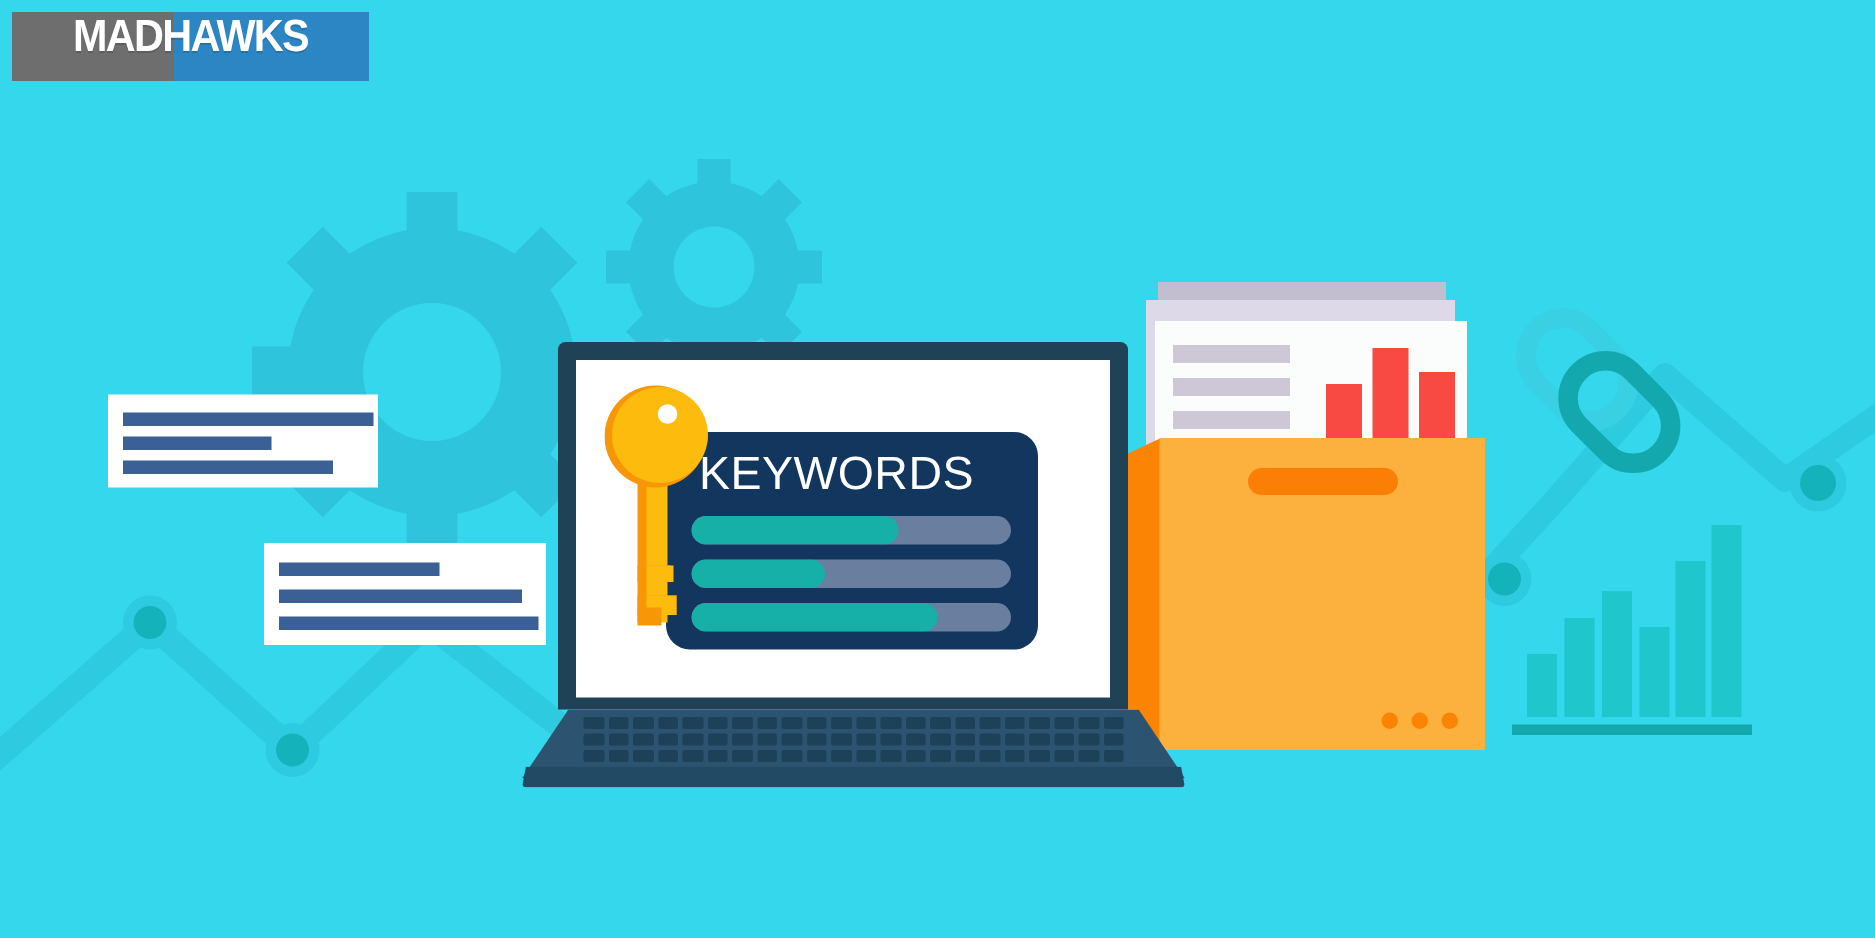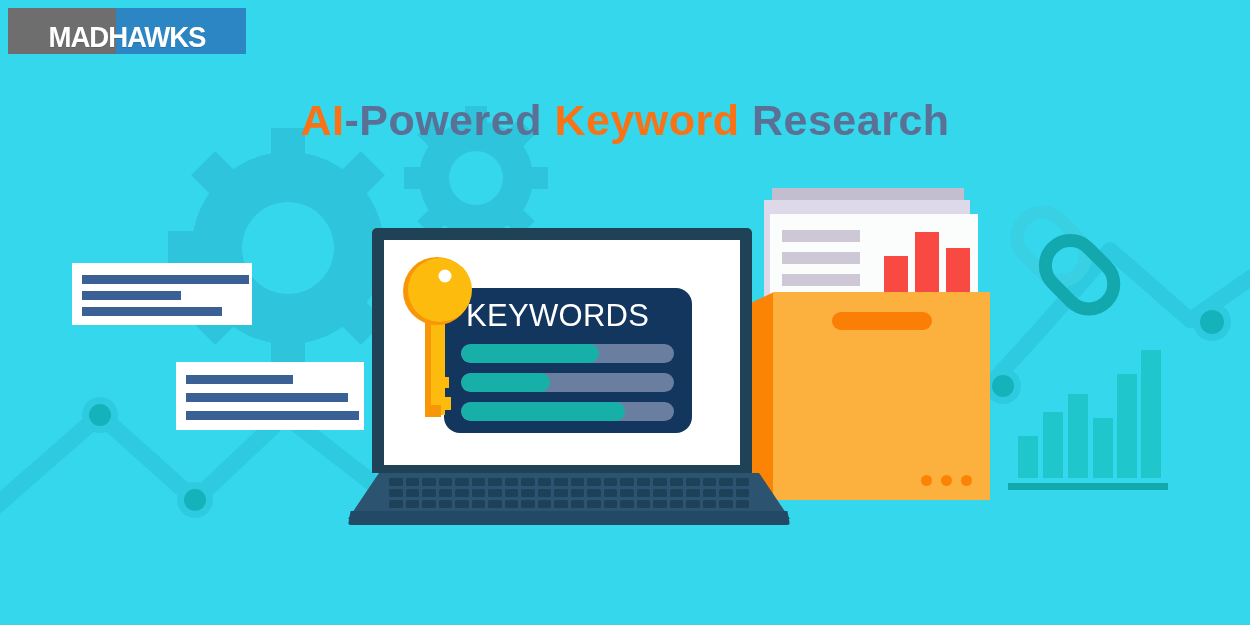--- a/index.html
+++ b/index.html
@@ -14,21 +14,21 @@
   #stage { position:absolute; inset:0; width:1250px; height:625px; overflow:hidden; }
 
   
   .bg-layer { position:absolute; inset:0; z-index:1; }
   .bg-svg { position:absolute; top:0; left:0; width:1250px; height:625px; }
 
   
   .logo {
     position:absolute; left:8px; top:8px; z-index:40;
     width:238px; height:46px;
-    display:flex; align-items:flex-end;
+    display:flex; align-items:flex-start;
   }
   .logo-bg-gray { position:absolute; left:0; top:0; width:108px; height:46px; background:#6e6e6e; }
   .logo-bg-blue { position:absolute; left:108px; top:0; width:130px; height:46px; background:#2d86c4; }
   .logo-text {
     position:relative; z-index:2;
     width:100%; text-align:center;
     color:#ffffff;
     font-family:"Liberation Sans", sans-serif;
     font-weight:bold; font-size:30px; letter-spacing:-1.2px;
     font-stretch:condensed;
@@ -193,23 +193,20 @@
 
     </svg>
   </div>
 
   <div class="logo">
     <div class="logo-bg-gray"></div>
     <div class="logo-bg-blue"></div>
     <div class="logo-text">MADHAWKS</div>
   </div>
 
-  <div class="headline">
-    <span class="hl-orange">AI</span><span class="hl-slate">-Powered </span><span class="hl-orange">Keyword </span><span class="hl-slate">Research</span>
-  </div>
 
   <div class="info-card info-card-1">
     <div class="ic-line" style="left: 10px; top: 12px; width: 93%; background: rgb(58, 96, 150);"></div>
     <div class="ic-line" style="left: 10px; top: 28px; width: 55%; background: rgb(58, 96, 150);"></div>
     <div class="ic-line" style="left: 10px; top: 44px; width: 78%; background: rgb(58, 96, 150);"></div>
   </div>
 
   <div class="info-card info-card-2">
     <div class="ic-line" style="left: 10px; top: 13px; width: 57%; background: rgb(58, 96, 150);"></div>
     <div class="ic-line" style="left: 10px; top: 31px; width: 86%; background: rgb(58, 96, 150);"></div>

